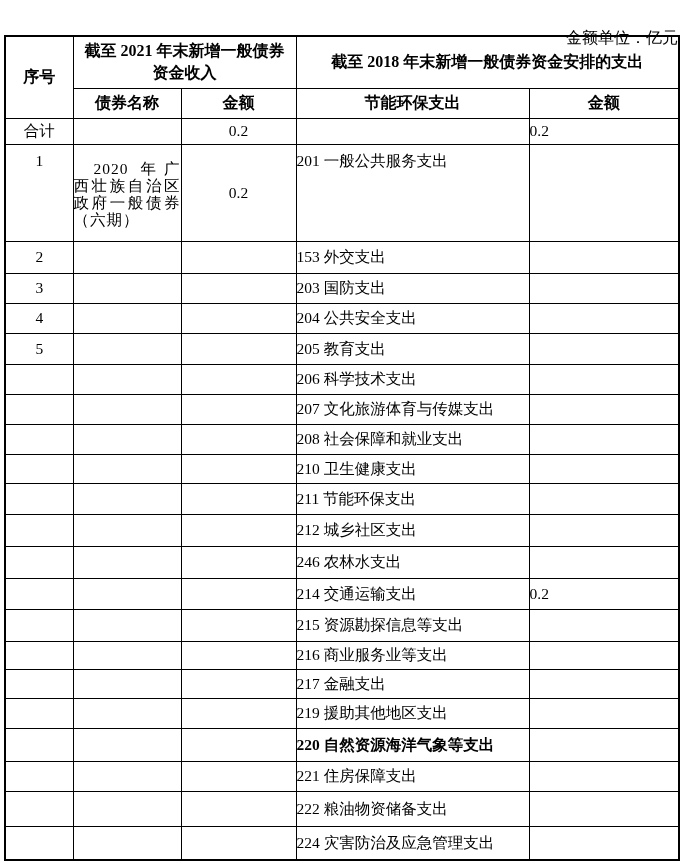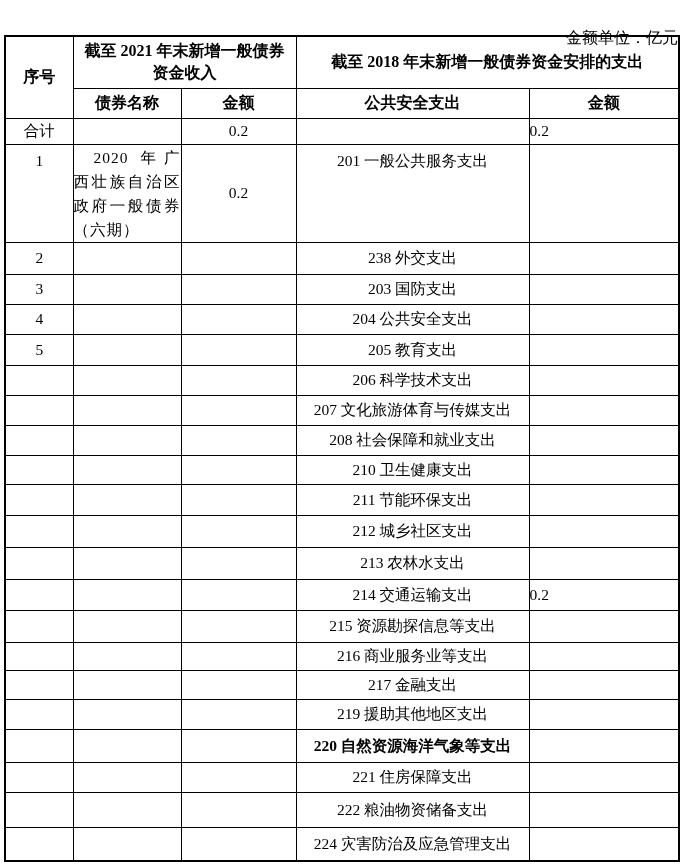--- a/index.html
+++ b/index.html
@@ -56,38 +56,38 @@
     line-height: 20px;
   }
   td.seq { text-align: center; }
   td.bond {
     text-align: justify;
     padding: 0 5px;
     letter-spacing: 1px;
   }
   td.income { text-align: center; }
   td.expense {
-    text-align: center;
+    text-align: left;
     padding-left: 9px;
     padding-right: 2px;
   }
   td.amount {
     text-align: left;
     padding-left: 21px;
   }
   tr.tall-row td.seq,
   tr.tall-row td.expense {
     vertical-align: top;
     padding-top: 6px;
   }
   tr.tall-row td.bond {
     vertical-align: top;
-    padding-top: 1px;
+    padding-top: 15px;
     text-indent: 20px;
-    line-height: 24px;
+    line-height: 17px;
     margin-top: 7px;
   }
 </style>
 </head>
 <body>
 
 <div class="page">
 
   <div class="unit-note">金额单位：亿元</div>
 
@@ -102,21 +102,21 @@
     <thead>
       <tr class="group-header-row">
         <th rowspan="2">序号</th>
         <th colspan="2" class="income-group">截至 2021 年末新增一般债券
 资金收入</th>
         <th colspan="2">截至 2018 年末新增一般债券资金安排的支出</th>
       </tr>
       <tr class="sub-header-row">
         <th>债券名称</th>
         <th>金额</th>
-        <th>公共安全支出</th>
+        <th>节能环保支出</th>
         <th>金额</th>
       </tr>
     </thead>
     <tbody id="table-body">
         <tr style="height: 26px;">
           <td class="seq">合计</td>
           <td class="bond"></td>
           <td class="income">0.2</td>
           <td class="expense"></td>
           <td class="amount">0.2</td>
@@ -125,21 +125,21 @@
           <td class="seq">1</td>
           <td class="bond">2020 年广西壮族自治区政府一般债券（六期）</td>
           <td class="income">0.2</td>
           <td class="expense">201 一般公共服务支出</td>
           <td class="amount"></td>
         </tr>
         <tr style="height: 32px;">
           <td class="seq">2</td>
           <td class="bond"></td>
           <td class="income"></td>
-          <td class="expense">238 外交支出</td>
+          <td class="expense">153 外交支出</td>
           <td class="amount"></td>
         </tr>
         <tr style="height: 30px;">
           <td class="seq">3</td>
           <td class="bond"></td>
           <td class="income"></td>
           <td class="expense">203 国防支出</td>
           <td class="amount"></td>
         </tr>
         <tr style="height: 30px;">
@@ -195,21 +195,21 @@
           <td class="seq"></td>
           <td class="bond"></td>
           <td class="income"></td>
           <td class="expense">212 城乡社区支出</td>
           <td class="amount"></td>
         </tr>
         <tr style="height: 32px;">
           <td class="seq"></td>
           <td class="bond"></td>
           <td class="income"></td>
-          <td class="expense">213 农林水支出</td>
+          <td class="expense">246 农林水支出</td>
           <td class="amount"></td>
         </tr>
         <tr style="height: 31px;">
           <td class="seq"></td>
           <td class="bond"></td>
           <td class="income"></td>
           <td class="expense">214 交通运输支出</td>
           <td class="amount">0.2</td>
         </tr>
         <tr style="height: 32px;">

